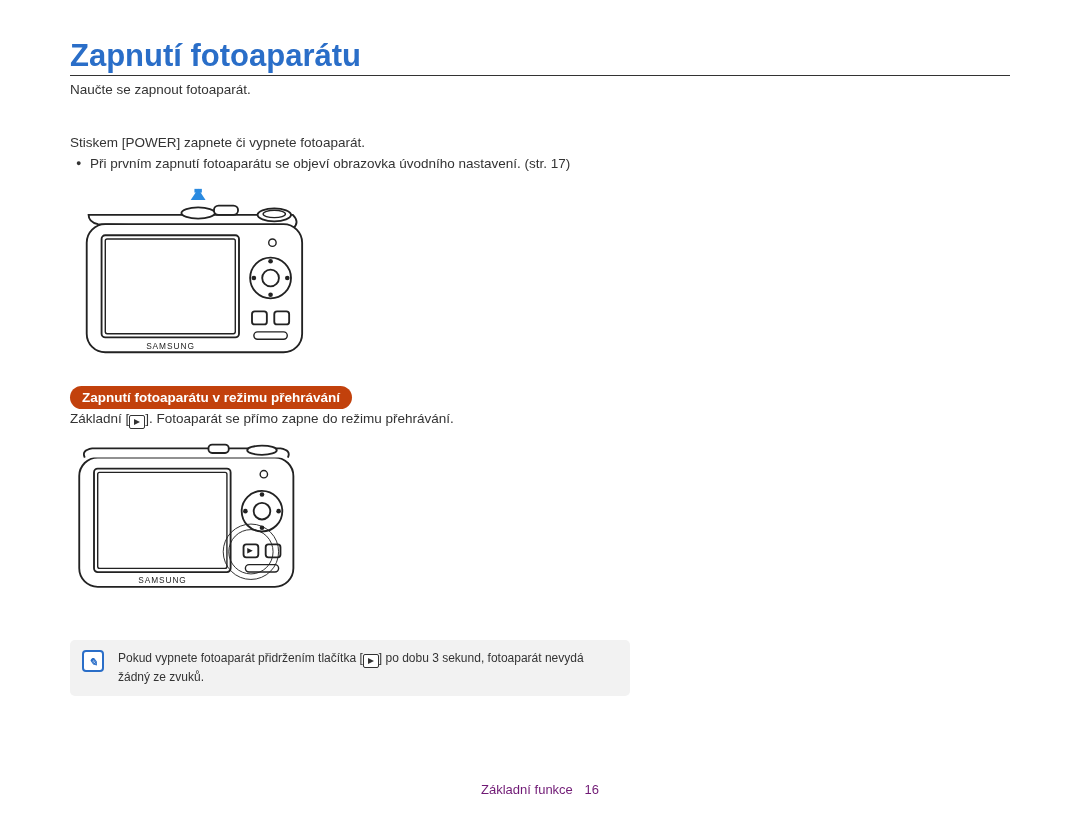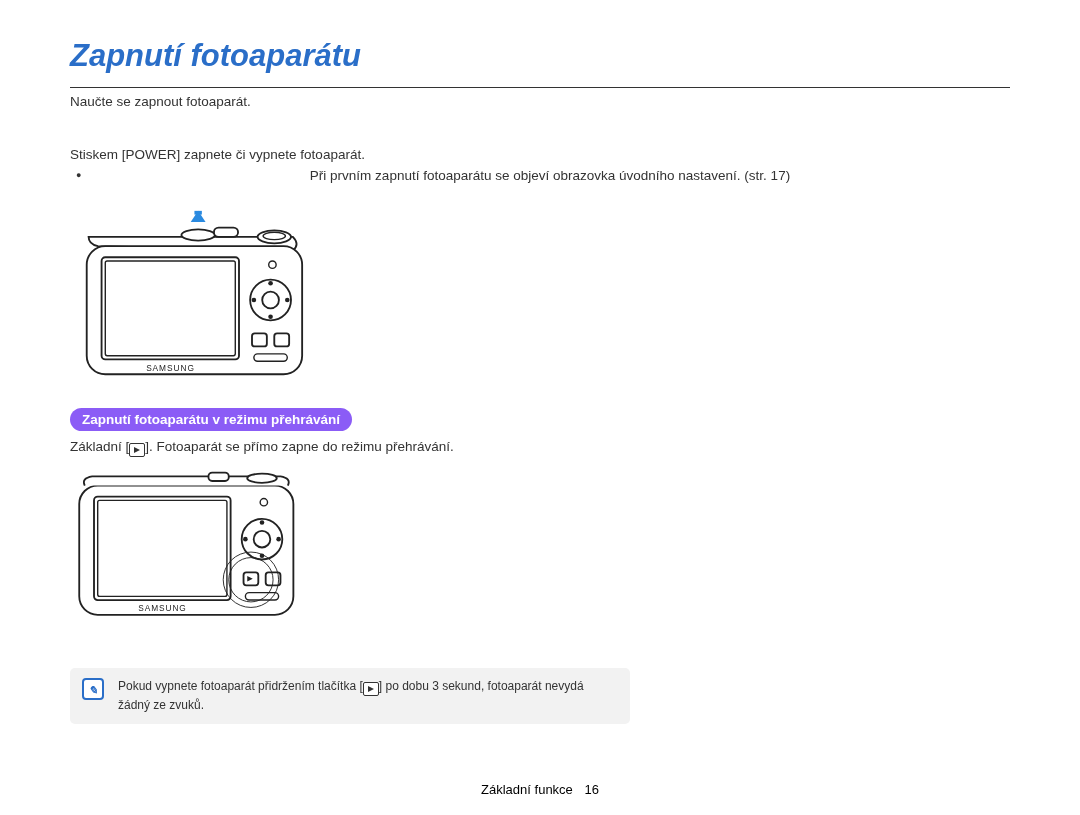--- a/index.html
+++ b/index.html
@@ -11,65 +11,62 @@
     color: #333;
     position: relative;
     padding: 38px 70px 0 70px;
   }
   .title {
     color: #2a6ec8;
     font-size: 31px;
     font-weight: bold;
     margin-bottom: 4px;
     border-bottom: 1.5px solid #333;
-    padding-bottom: 13px;
-    font-style: italic;
+    padding-bottom: 1px;
   }
   .subtitle {
     font-size: 13.5px;
     margin-top: 6px;
     margin-bottom: 36px;
   }
   .para {
     font-size: 13.5px;
     line-height: 1.45;
     margin-bottom: 2px;
   }
   .bold { font-weight: normal; }
   ul.bullets {
     list-style: none;
     padding-left: 20px;
     margin-top: 2px;
-    margin-bottom: 24px;
-    text-align: center;
+    margin-bottom: 14px;
   }
   ul.bullets li {
     position: relative;
     font-size: 13.5px;
     line-height: 1.4;
   }
   ul.bullets li::before {
     content: "●";
     position: absolute;
     left: -14px;
     top: 2px;
     font-size: 9px;
   }
   .figure {
     margin: 10px 0 18px 0;
   }
   .playback-tag {
     display: inline-block;
-    background: #8b5cf6;
+    background: #c2410c;
     color: #fff;
     font-weight: bold;
     font-size: 13.5px;
     padding: 4px 12px;
     border-radius: 12px;
-    margin-bottom: 6px;
   }
   .play-icon-wrap {
     display: inline-block;
     vertical-align: -3px;
   }
   .play-icon {
     display: inline-block;
     width: 16px; height: 14px;
     border: 1.5px solid #333;
     border-radius: 2px;
@@ -109,21 +106,21 @@
     font-style: italic;
     font-weight: bold;
     background: #fff;
   }
   .footer {
     position: absolute;
     bottom: 18px;
     left: 0; right: 0;
     text-align: center;
     font-size: 13px;
-    color: #000000;
+    color: #701a75;
   }
   .pgnum { margin-left: 8px; }
   
   .cam1 svg { width: 260px; height: auto; }
   .cam2 svg { width: 240px; height: auto; }
 </style>
 </head>
 <body>
 
 

